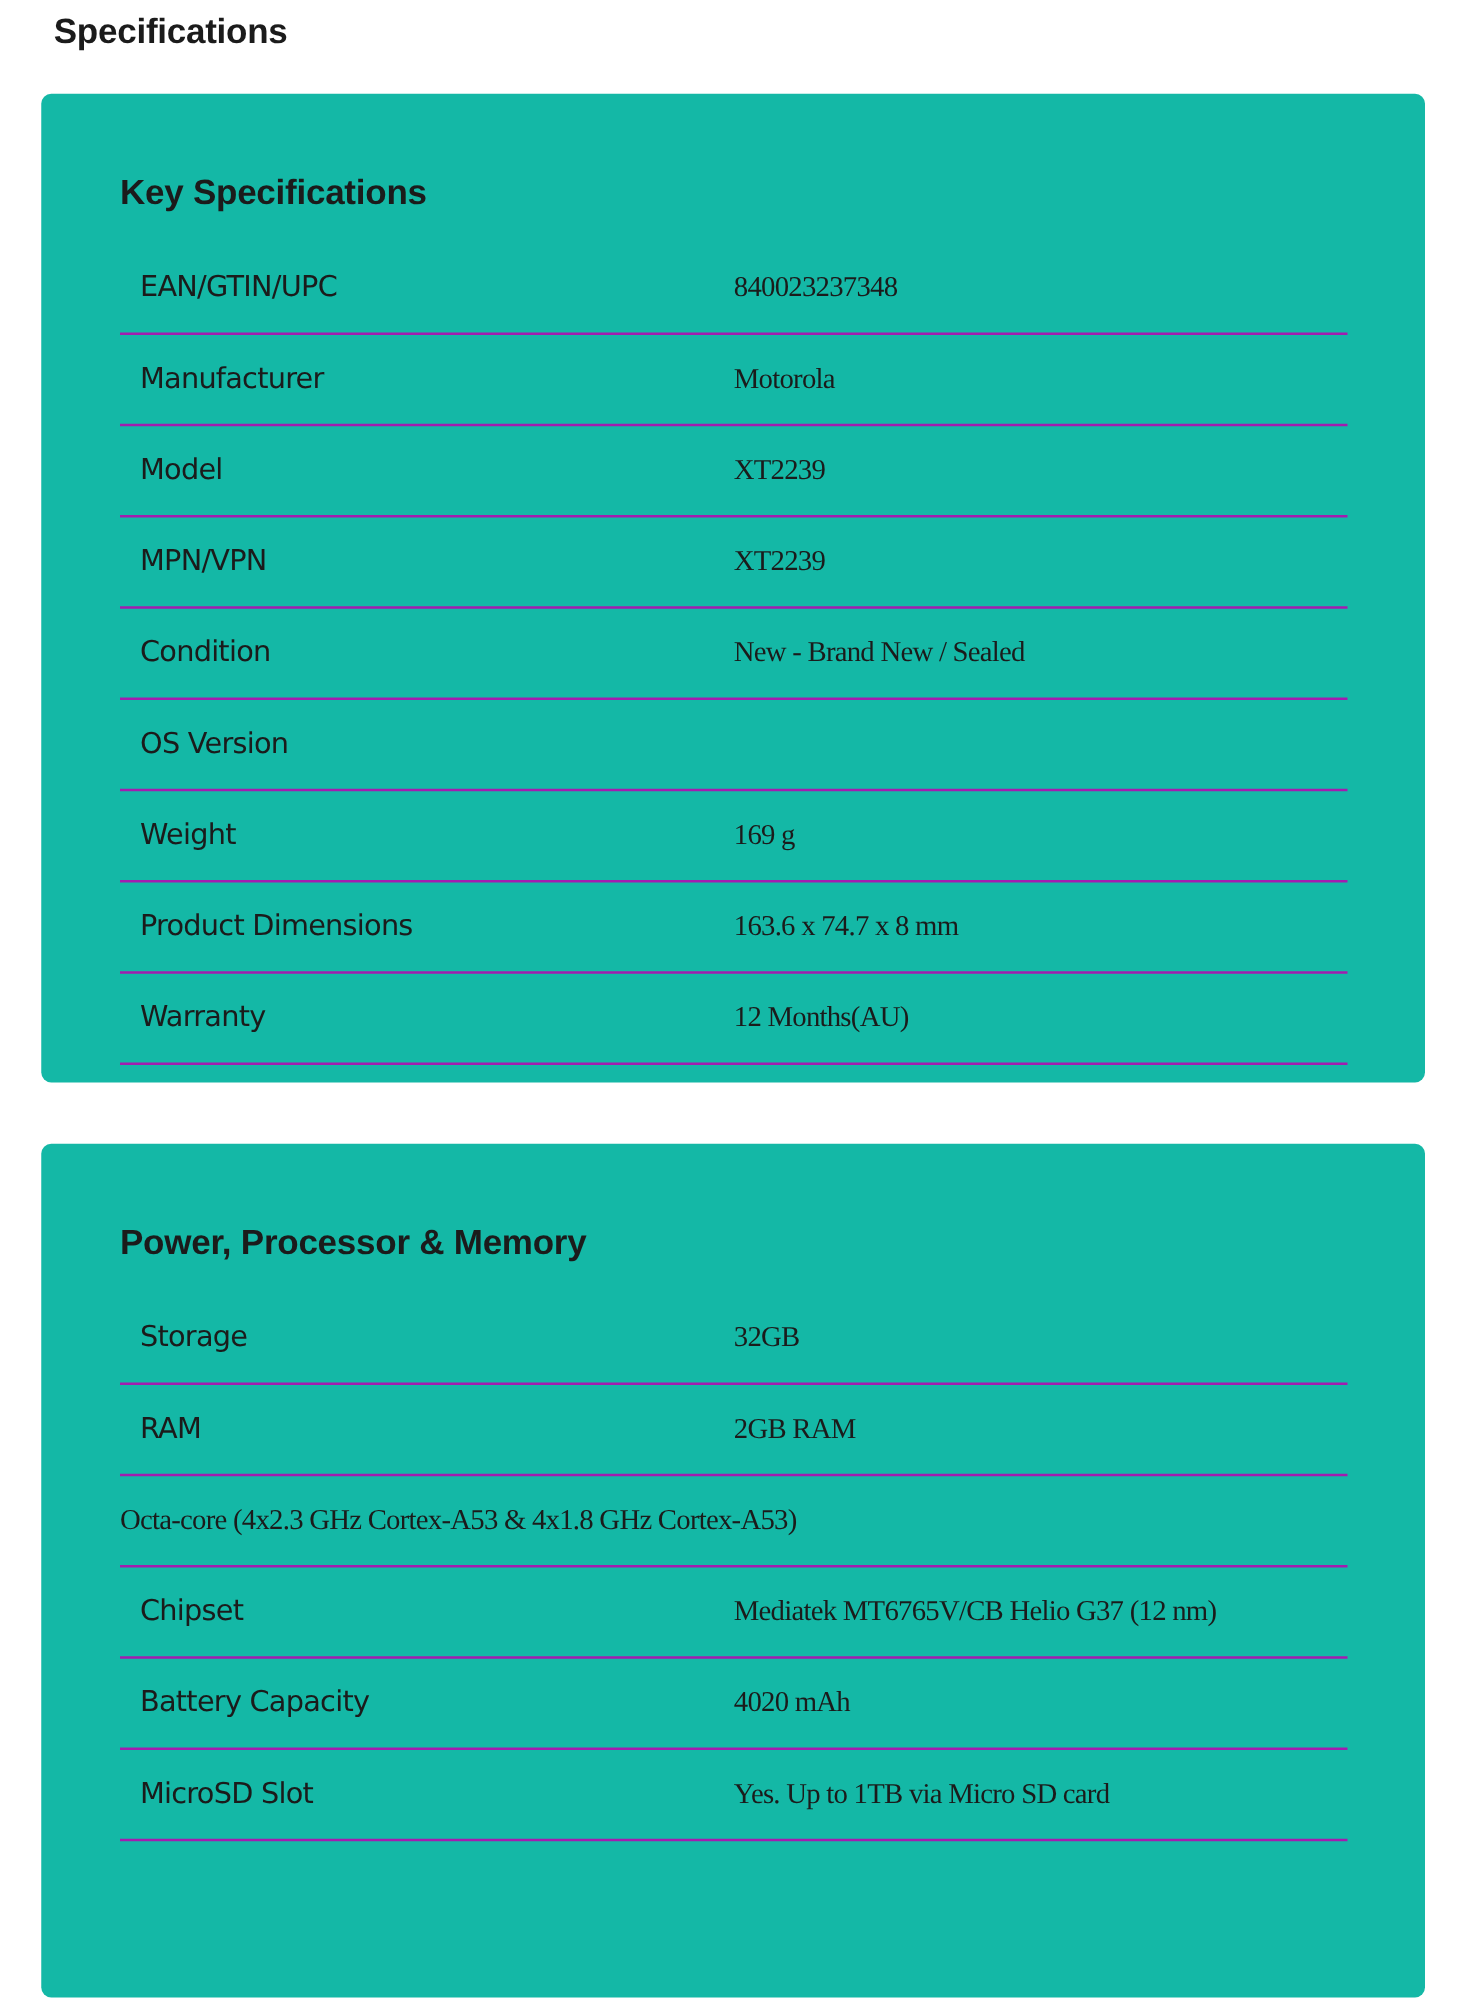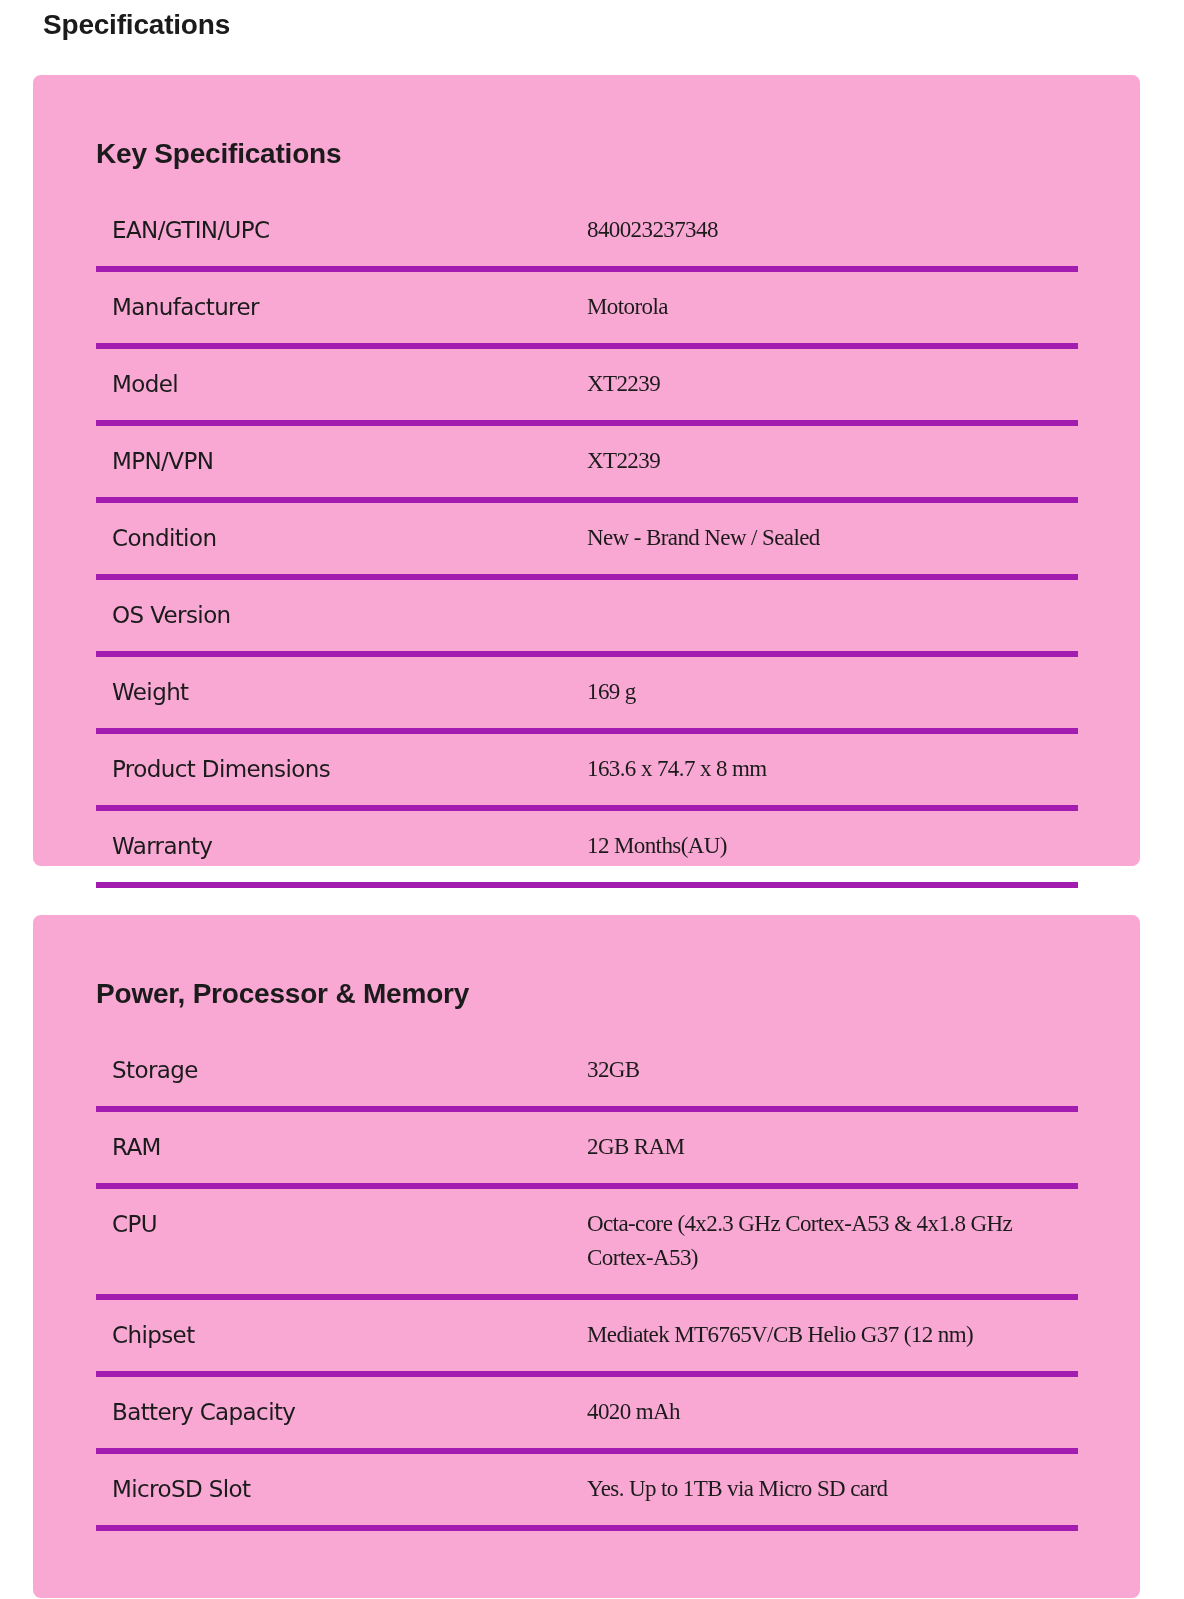--- a/index.html
+++ b/index.html
@@ -9,35 +9,35 @@
     color: #1b1b1b;
   }
   .page-title {
     position: absolute; left: 43px; top: 6px;
     font-family: "Liberation Sans", sans-serif;
     font-weight: bold; font-size: 28px; line-height: 38px; margin: 0;
     letter-spacing: -0.2px;
   }
   .panel {
     position: absolute; left: 33px; width: 1107px;
-    background: #f9a8d4; border-radius: 8px;
+    background: #14b8a6; border-radius: 8px;
   }
   .panel.p1 { top: 75px; height: 791px; }
   .panel.p2 { top: 915px; height: 683px; }
   .panel-title {
     position: absolute; left: 63px; top: 62px; margin: 0;
     font-family: "Liberation Sans", sans-serif;
     font-weight: bold; font-size: 28px; line-height: 34px;
     letter-spacing: -0.2px;
   }
   .rows {
     position: absolute; left: 63px; width: 982px; top: 120px;
   }
   .row {
-    display: flex; border-bottom: 6px solid #a21caf;
+    display: flex; border-bottom: 2px solid #a21caf;
     padding: 18px 0 19px 0; min-height: 30px;
     font-size: 23px; line-height: 34px;
     font-family: "DejaVu Sans", sans-serif;
     letter-spacing: -0.6px;
   }
   .row .label { width: 491px; padding-left: 16px; box-sizing: border-box; flex: none; }
   .row .value { flex: 1; padding-right: 20px; font-family: Liberation Serif, serif; }
 </style>
 </head>
 <body>
@@ -90,21 +90,20 @@
   <div class="rows">
     <div class="row">
         <span class="label">Storage</span>
         <span class="value">32GB</span>
       </div>
     <div class="row">
         <span class="label">RAM</span>
         <span class="value">2GB RAM</span>
       </div>
     <div class="row">
-        <span class="label">CPU</span>
         <span class="value">Octa-core (4x2.3 GHz Cortex-A53 &amp; 4x1.8 GHz Cortex-A53)</span>
       </div>
     <div class="row">
         <span class="label">Chipset</span>
         <span class="value">Mediatek MT6765V/CB Helio G37 (12 nm)</span>
       </div>
     <div class="row">
         <span class="label">Battery Capacity</span>
         <span class="value">4020 mAh</span>
       </div>

